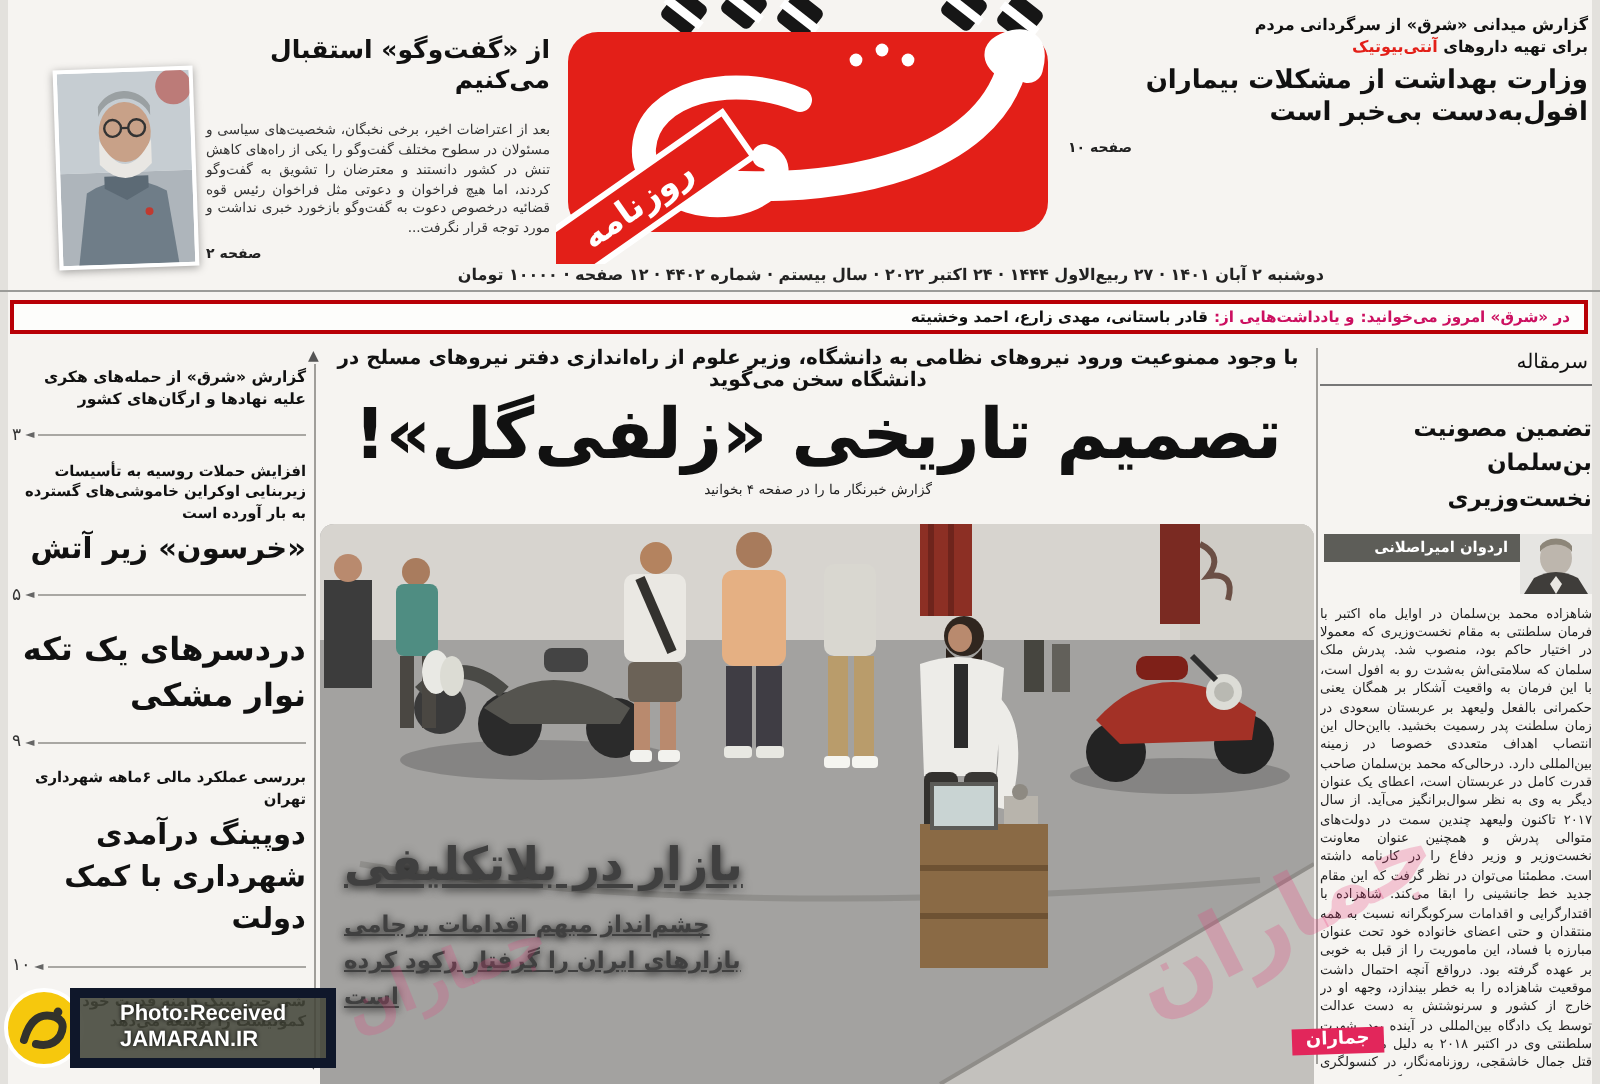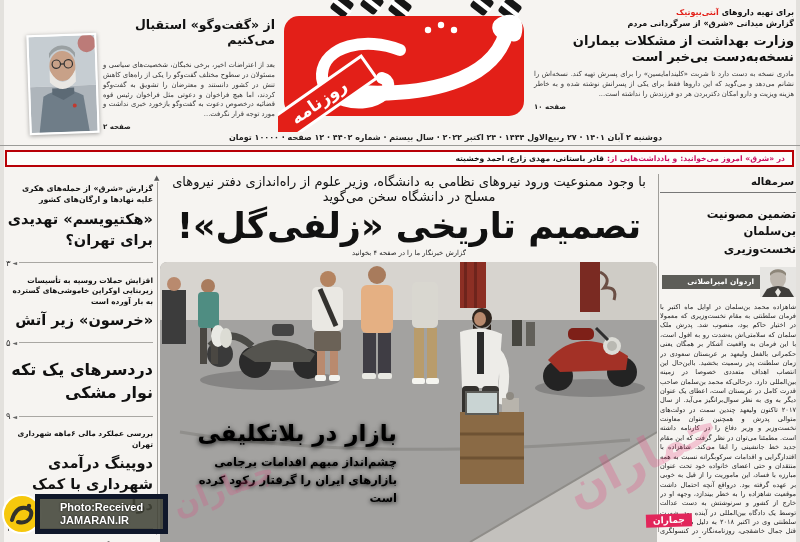--- a/index.html
+++ b/index.html
@@ -30,34 +30,34 @@
   
   .left-col{position:absolute;left:4px;top:176px;width:151px;text-align:right;padding:0 2px;box-sizing:border-box;}
   .lc-kicker{font-size:7.8px;font-weight:bold;line-height:1.4;margin-bottom:3px;}
   .lc-head{font-size:14.5px;font-weight:bold;line-height:1.45;letter-spacing:-.3px;}
   .pg-rule{display:flex;align-items:center;direction:ltr;margin:7px 0 8px;}
   .pg-num{font-size:8.5px;color:#333;}
   .pg-arr{font-size:6px;color:#666;margin:0 2px;}
   .pg-line{flex:1;border-top:1px solid #a9a7a3;}
   
   .mid-col{position:absolute;left:160px;top:174px;width:498px;text-align:center;}
-  .mid-kicker{font-size:13px;font-weight:normal;}
+  .mid-kicker{font-size:10px;font-weight:bold;}
   .mid-head{font-size:35px;font-weight:bold;letter-spacing:-1px;margin-top:3px;line-height:1.1;}
   .mid-note{font-size:6.8px;color:#222;text-align:center;margin:3px 10px 0;direction:rtl;}
   .photo{position:absolute;left:160px;top:262px;width:497px;height:280px;background:#a3a2a0;
          border-radius:7px 7px 0 0;overflow:hidden;}
-  .ph-cap{position:absolute;left:12px;top:158px;width:225px;text-align:right;direction:rtl;color:#000000;}
+  .ph-cap{position:absolute;left:12px;top:158px;width:225px;text-align:left;direction:rtl;color:#404040;text-decoration:underline;}
   .ph-title{font-size:23px;font-weight:bold;text-shadow:0 1px 5px rgba(0,0,0,.85);}
   .ph-sub{font-size:11.5px;font-weight:bold;line-height:1.55;margin-top:8px;text-shadow:0 1px 4px rgba(0,0,0,.85);}
   
   .edit-col{position:absolute;left:660px;top:174px;width:136px;height:364px;overflow:hidden;text-align:right;}
-  .ed-label{font-size:10px;font-weight:bold;letter-spacing:3px;border-bottom:1px solid #777;
+  .ed-label{font-size:10px;font-weight:normal;letter-spacing:3px;border-bottom:1px solid #777;
             padding:2px 2px 5px;}
   .ed-head{font-size:11.5px;font-weight:bold;line-height:1.5;margin-top:13px;}
-  .ed-author{display:flex;align-items:center;margin-top:9px;direction:rtl;}
+  .ed-author{display:flex;align-items:flex-start;margin-top:9px;direction:rtl;}
   .ed-photo{width:36px;height:30px;flex:0 0 auto;}
   .ed-name{flex:1;background:#5d5d58;color:#fff;font-size:7.4px;font-weight:bold;padding:2px 6px 3px;
            margin-left:2px;}
   .ed-body{font-size:6.6px;line-height:1.42;text-align:justify;color:#222;margin-top:6px;}
   
   .vr{position:absolute;width:1px;background:#a09e9a;}
   .vr-arr{position:absolute;font-size:7px;color:#555;direction:ltr;}
   
   .stamp{position:absolute;color:rgba(230,60,125,.26);font-weight:bold;pointer-events:none;z-index:6;}
   .stamp1{left:560px;top:430px;font-size:46px;transform:rotate(-27deg);}
@@ -137,42 +137,40 @@
       </g>
       <g transform="rotate(-35 42 102)">
         <rect x="-20" y="88" width="122" height="27" fill="#e31f18" stroke="#fff" stroke-width="3"></rect>
         <text x="41" y="107" font-size="17" font-weight="bold" fill="#fff" text-anchor="middle">روزنامه</text>
       </g>
       <text x="126" y="112" font-size="26" font-weight="bold" fill="#fff" text-anchor="middle" opacity="0">شرق</text>
     </svg>
   </div>
 
   <div class="top-right">
+    <div class="kicker">گزارش میدانی «شرق» از سرگردانی مردم</div>
     <div class="kicker">
       <span>برای تهیه داروهای</span>
       <span class="red-t">آنتی‌بیوتیک</span>
     </div>
-    <div class="kicker">گزارش میدانی «شرق» از سرگردانی مردم</div>
-    <div class="tr-head">وزارت بهداشت از مشکلات بیماران نسخه‌به‌دست بی‌خبر است</div>
-    <div class="body-txt">مادری نسخه به دست دارد تا شربت «کلیندامایسین» را برای پسرش تهیه کند. نسخه‌اش را نشانم می‌دهد و می‌گوید که این داروها فقط برای یکی از پسرانش نوشته شده و به خاطر هزینه ویزیت و دارو امکان دکتربردن هر دو فرزندش را نداشته است...</div>
+    <div class="tr-head">وزارت بهداشت از مشکلات بیماران افول‌به‌دست بی‌خبر است</div>
     <div class="page-ref">صفحه ۱۰</div>
   </div>
 
   <div class="dateline">دوشنبه ۲ آبان ۱۴۰۱ · ۲۷ ربیع‌الاول ۱۴۴۴ · ۲۴ اکتبر ۲۰۲۲ · سال بیستم · شماره ۴۴۰۲ · ۱۲ صفحه · ۱۰۰۰۰ تومان</div>
 
   <div class="ticker">
     <span class="mag">در «شرق» امروز می‌خوانید:</span>
     <span class="mag">و یادداشت‌هایی از:</span>
     <span>قادر باستانی، مهدی زارع، احمد وخشیته</span>
   </div>
 
   <div class="left-col">
     <div style="margin-top:8px">
       <div class="lc-kicker">گزارش «شرق» از حمله‌های هکری علیه نهادها و ارگان‌های کشور</div>
-      <div class="lc-head">«هکتیویسم» تهدیدی برای تهران؟</div>
       <div class="pg-rule">
         <span class="pg-num">۳</span>
         <span class="pg-arr">◄</span>
           <span class="pg-line"></span>
       </div>
     </div>
     <div>
       <div class="lc-kicker" style="font-size:7.4px">افزایش حملات روسیه به تأسیسات زیربنایی اوکراین خاموشی‌های گسترده به بار آورده است</div>
       <div class="lc-head">«خرسون» زیر آتش</div>
       <div class="pg-rule">

